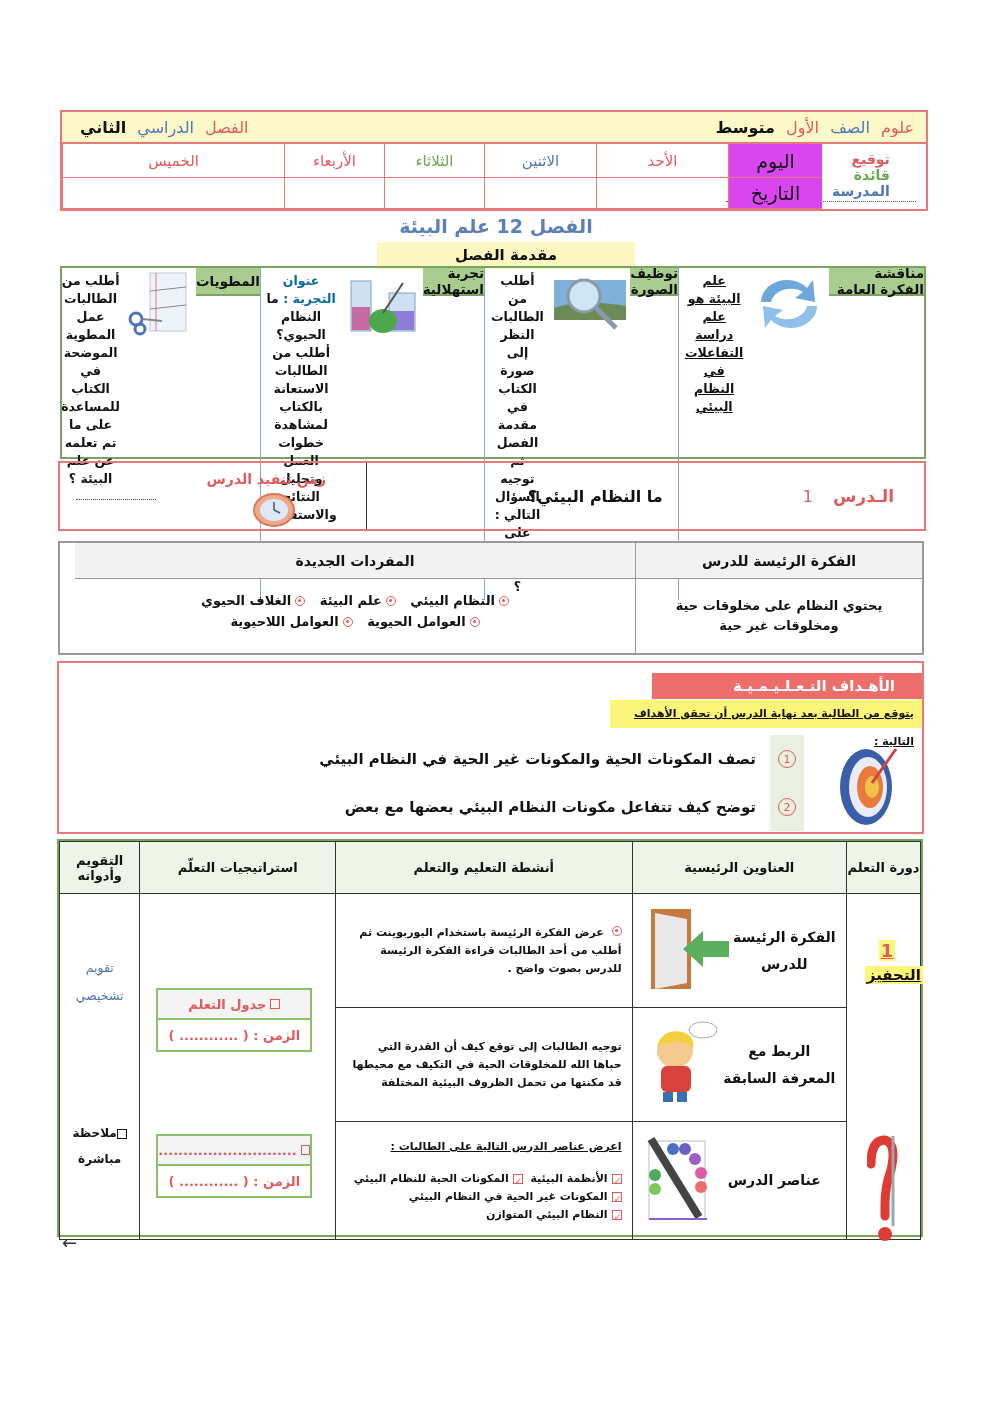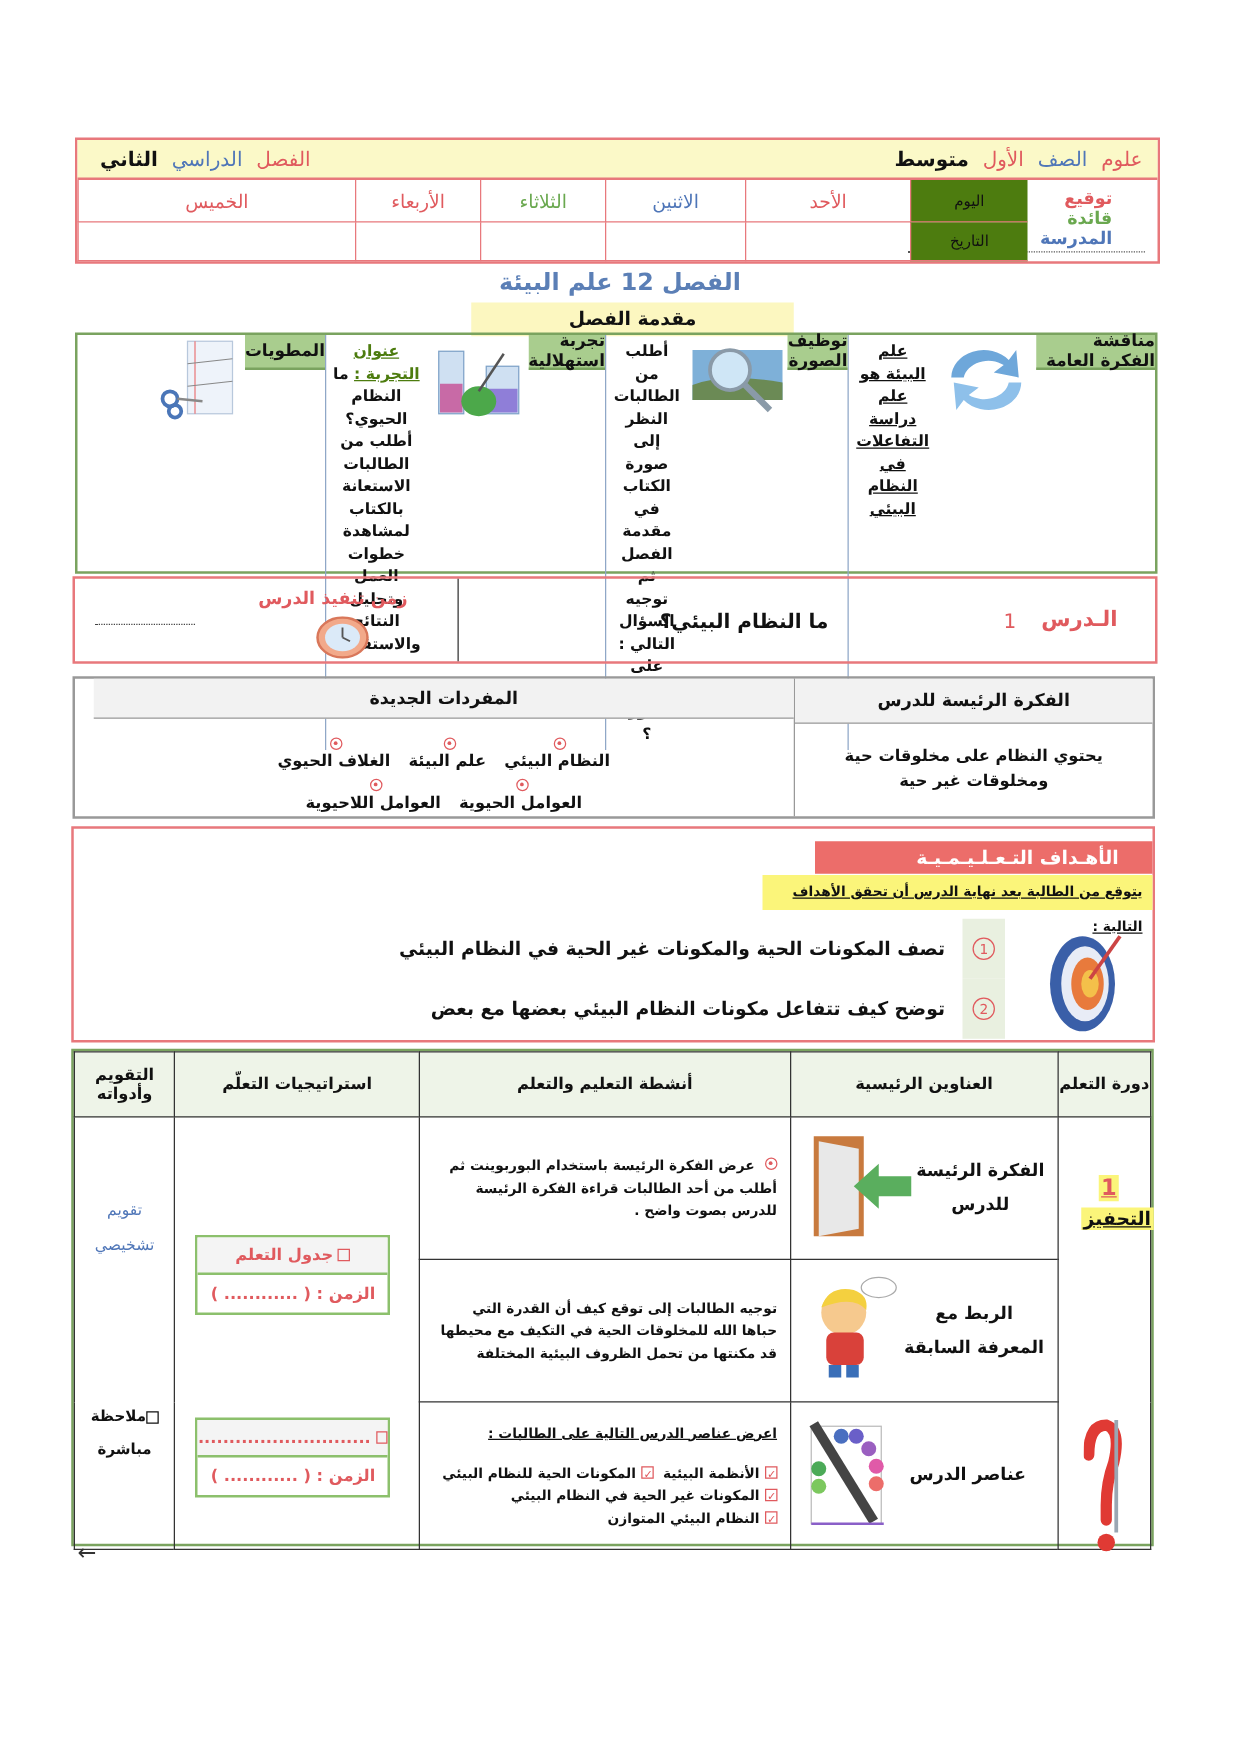--- a/index.html
+++ b/index.html
@@ -11,57 +11,57 @@
   
   .hdr { left: 60px; top: 110px; width: 868px; height: 101px; border: 2px solid #e8787c; }
   .hdr-top { height: 32px; background: #fbf9c8; border-bottom: 2px solid #e8787c; display: flex; justify-content: space-between; align-items: center; padding: 0 12px; font-size: 16px; }
   .hdr-top span { margin-left: 6px; }
   .c-red { color: #e05a5e; }
   .c-blue { color: #4f76b8; }
   .c-green { color: #6aa84f; }
   .c-black { color: #111; }
   .hdr-grid { display: grid; grid-template-columns: 104px 94px 132px 112px 100px 100px 1fr; grid-template-rows: 34px 31px; height: 65px; }
   .hdr-grid > div { border-left: 1.5px solid #e8787c; border-bottom: 1.5px solid #e8787c; display: flex; align-items: center; justify-content: center; font-size: 15px; }
-  .hdr-grid .label { background: #4d7c0f; color: #111; font-size: 12px; }
+  .hdr-grid .label { background: #d946ef; color: #111; font-size: 19px; }
   .hdr-grid .sig { grid-row: 1 / span 2; border-left: none; border-bottom: none; flex-direction: column; justify-content: space-around; padding: 6px 10px; }
   .dots { width: 190px; border-bottom: 1px dotted #555; height: 2px; align-self: flex-start; }
 
   
   .chap-title { left: 300px; top: 215px; width: 392px; text-align: center; font-size: 19px; font-weight: bold; color: #5b7fb6; }
   .intro-label { left: 377px; top: 242px; width: 258px; height: 27px; background: #fcf7c0; text-align: center; font-size: 15px; font-weight: bold; line-height: 27px; }
 
   
   .intro { left: 60px; top: 266px; width: 866px; height: 193px; border: 2px solid #7aa35f; display: grid; grid-template-columns: 246px 194px 224px 1fr; }
   .intro .col { border-left: 1.5px solid #8fa7c7; display: flex; flex-direction: row; }
   .intro .col:last-child { border-left: none; }
   .intro .col-h { height: 28px; background: #a9cd8e; border-bottom: 2px solid #7aa35f; display: flex; align-items: center; justify-content: center; font-size: 13.5px; font-weight: bold; }
   .intro .col-img { height: 72px; display: flex; align-items: center; justify-content: center; }
   .intro .col-txt { flex: 1; text-align: center; font-size: 12.5px; line-height: 18px; padding: 4px 6px; font-weight: bold; }
   .intro .col-txt.ul { text-decoration: underline; }
-  .red-ul { color: #4d7c0f; text-decoration: underline; }
+  .red-ul { color: #0369a1; }
 
   
   .lesson { left: 58px; top: 461px; width: 868px; height: 70px; border: 2px solid #e8787c; display: flex; }
   .lesson-main { width: 558px; display: flex; align-items: center; padding: 0 30px; border-left: 1.5px solid #333; }
   .lesson-main .ltitle { font-size: 17px; font-weight: bold; color: #e05a5e; margin-left: 20px; }
   .lesson-main .lnum { font-size: 16px; color: #e05a5e; margin-left: 140px; }
   .lesson-main .lq { font-size: 16px; font-weight: bold; }
   .lesson-time { flex: 1; position: relative; }
   .lesson-time .tlabel { position: absolute; right: 40px; top: 8px; color: #e05a5e; font-weight: bold; font-size: 14px; }
   .lesson-time .clock { position: absolute; right: 70px; top: 30px; }
   .lesson-time .tdots { position: absolute; left: 16px; top: 36px; width: 80px; border-bottom: 1px dotted #444; }
 
   
   .idea { left: 58px; top: 541px; width: 866px; height: 114px; border: 2px solid #999; display: flex; }
   .idea-main { width: 287px; border-left: 1.5px solid #999; display: flex; flex-direction: column; }
   .idea .h { height: 36px; background: #f2f2f2; border-bottom: 1.5px solid #999; display: flex; align-items: center; justify-content: center; font-size: 14px; font-weight: bold; }
   .idea-main .b { flex: 1; display: flex; align-items: center; justify-content: center; text-align: center; font-size: 13px; font-weight: bold; padding: 0 10px; line-height: 20px; }
   .idea-vocab { flex: 1; display: flex; flex-direction: column; margin-left: 15px; }
   .idea-vocab .b { padding: 12px 0 0 0; font-size: 13px; font-weight: bold; text-align: center; line-height: 20px; }
-  .vb { display: inline-flex; align-items: center; margin: 0 5px; flex-direction: column; }
+  .vb { display: inline-flex; align-items: center; margin: 0 5px; }
   .bullet { display: inline-block; width: 10px; height: 10px; border: 1.5px solid #e05a5e; border-radius: 50%; position: relative; margin-left: 4px; }
   .bullet::after { content: ""; position: absolute; left: 2px; top: 2px; width: 3px; height: 3px; border-radius: 50%; background: #e05a5e; }
 
   
   .goals { left: 57px; top: 661px; width: 867px; height: 173px; border: 2px solid #e8787c; }
   .goals-h { position: absolute; right: 0; top: 10px; width: 270px; height: 26px; background: #ec6d6a; color: #fff; font-size: 15px; font-weight: bold; text-align: right; padding-right: 27px; line-height: 26px; letter-spacing: 5px; }
   .goals-sub { position: absolute; right: 0; top: 37px; width: 312px; height: 28px; background: #fbf57a; font-size: 11px; font-weight: bold; text-decoration: underline; line-height: 28px; padding-right: 8px; text-align: right; }
   .goal-row { position: absolute; right: 118px; display: flex; align-items: center; }
   .goal-num { width: 34px; height: 48px; background: #e9f0e0; display: flex; align-items: center; justify-content: center; color: #e05a5e; font-size: 15px; margin-left: 14px; }
   .goal-num span { width: 18px; height: 18px; border: 1.5px solid #e05a5e; border-radius: 50%; display: flex; align-items: center; justify-content: center; font-size: 11px; }
@@ -189,20 +189,21 @@
       <svg width="70" height="66" viewBox="0 0 70 66">
         <rect x="24" y="2" width="36" height="58" fill="#eef3fa" stroke="#b8c8dc"></rect>
         <line x1="30" y1="2" x2="30" y2="60" stroke="#e8787c"></line>
         <line x1="24" y1="20" x2="60" y2="16" stroke="#888"></line>
         <line x1="24" y1="38" x2="60" y2="34" stroke="#888"></line>
         <circle cx="10" cy="48" r="6" fill="none" stroke="#4a76b8" stroke-width="3"></circle>
         <circle cx="14" cy="58" r="5" fill="none" stroke="#4a76b8" stroke-width="3"></circle>
         <line x1="16" y1="48" x2="36" y2="50" stroke="#888" stroke-width="2"></line>
       </svg>
     </div>
+    <div class="col-txt">أطلب من الطالبات عمل المطوية الموضحة في الكتاب للمساعدة على ما تم تعلمه عن علم البيئة ؟</div>
   </div>
 </div>
 
 <div class="abs lesson">
   <div class="lesson-main">
     <span class="ltitle">الـدرس</span>
     <span class="lnum">1</span>
     <span class="lq">ما النظام البيئي؟</span>
   </div>
   <div class="lesson-time">

